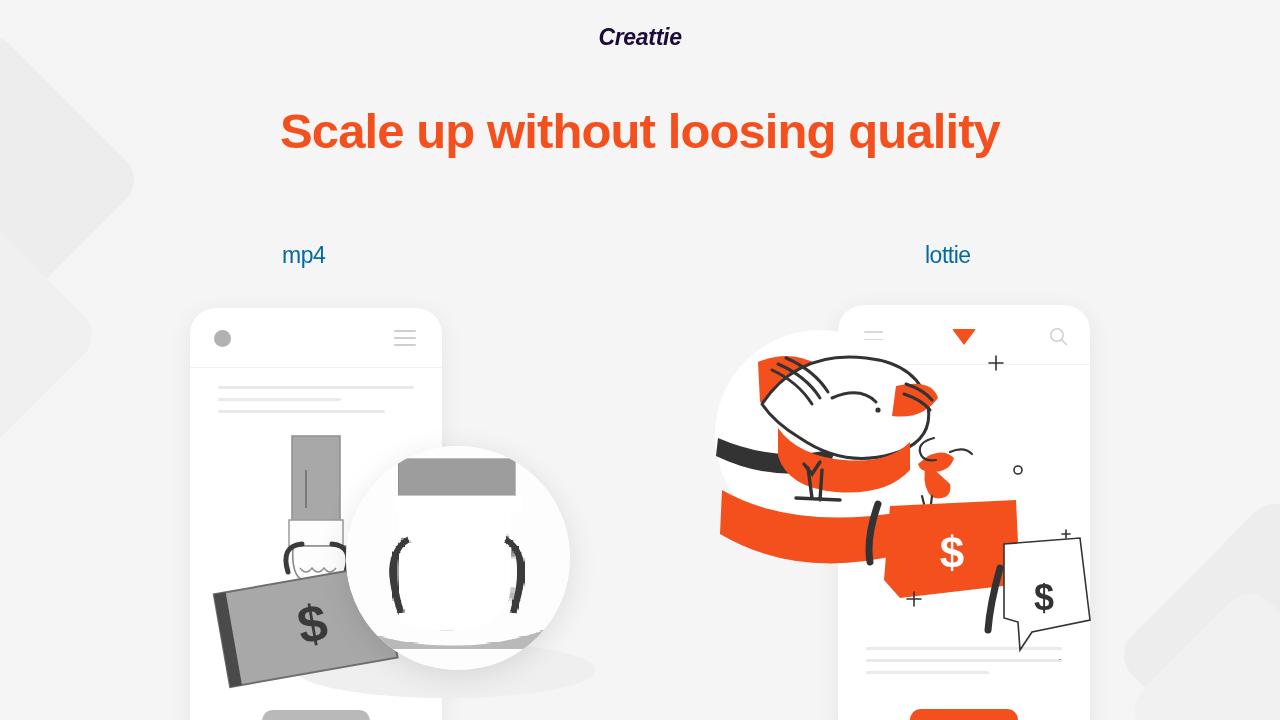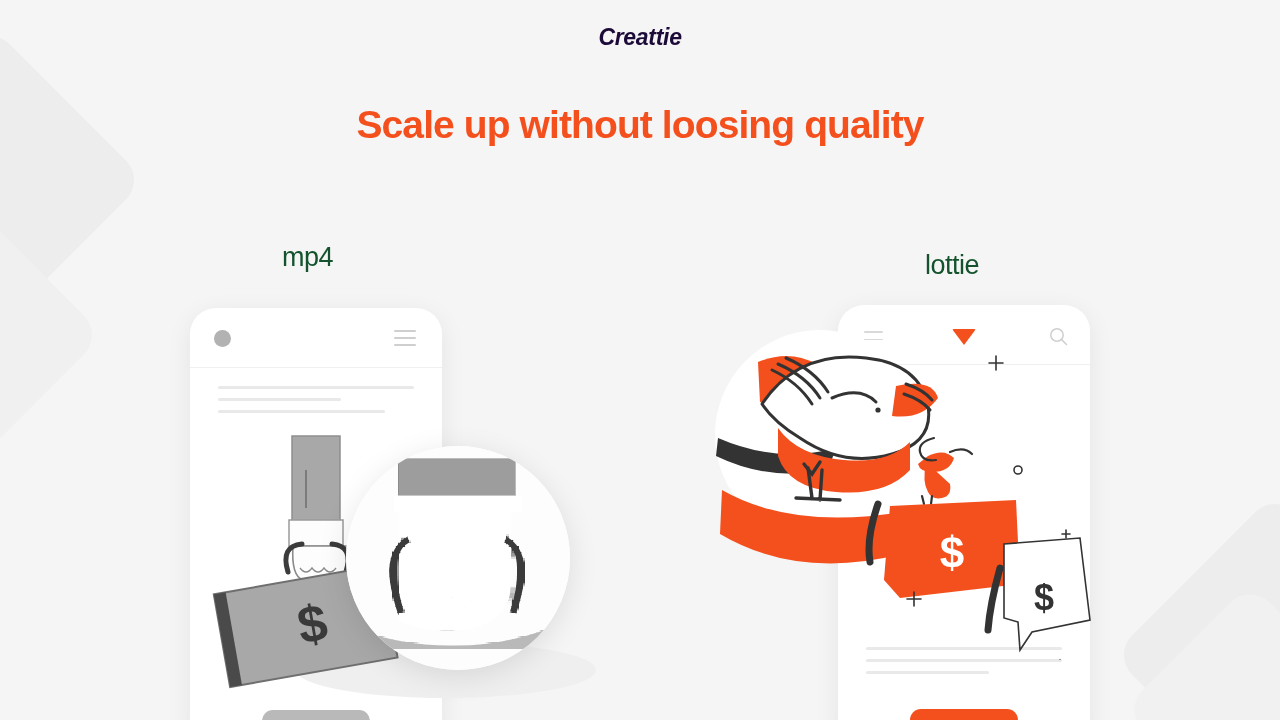--- a/index.html
+++ b/index.html
@@ -21,31 +21,31 @@
   .logo{
     position:absolute; top:24px; left:0; width:100%;
     text-align:center;
     font-size:23px; font-weight:bold; font-style:italic;
     letter-spacing:-0.3px;
     color:#1c0b38;
   }
   .headline{
     position:absolute; top:103px; left:0; width:100%;
     text-align:center;
-    font-size:39px; font-weight:bold;
+    font-size:49px; font-weight:bold;
     letter-spacing:-0.9px;
     color:#f4501e;
   }
 
   
   .col-label{
-    position:absolute; font-size:27px; color:#14532d; letter-spacing:-0.5px;
+    position:absolute; font-size:23px; color:#0369a1; letter-spacing:-0.5px;
   }
   #label-mp4{ left:282px; top:242px; }
-  #label-lottie{ left:925px; top:242px;margin-top:8px; }
+  #label-lottie{ left:925px; top:242px; }
 
   
   .phone{
     position:absolute; width:252px; height:430px;
     background:#ffffff;
     border-radius:26px 26px 0 0;
     overflow:hidden;
   }
   #phone-mp4   { left:190px; top:308px; box-shadow:0 6px 26px rgba(0,0,0,.07); }
   #phone-lottie{ left:838px; top:305px; box-shadow:0 6px 26px rgba(0,0,0,.07); }

